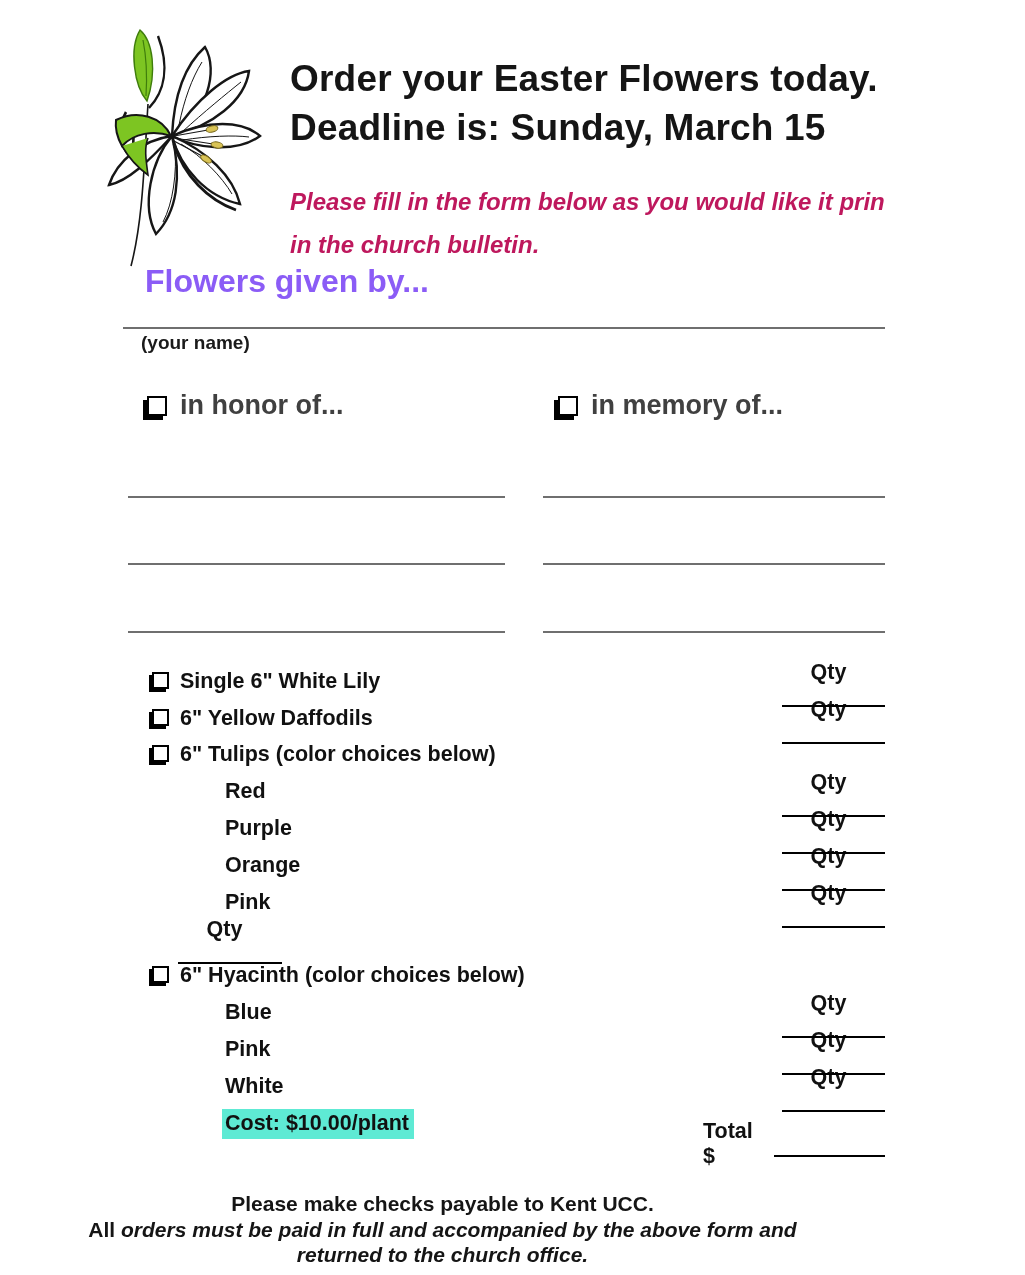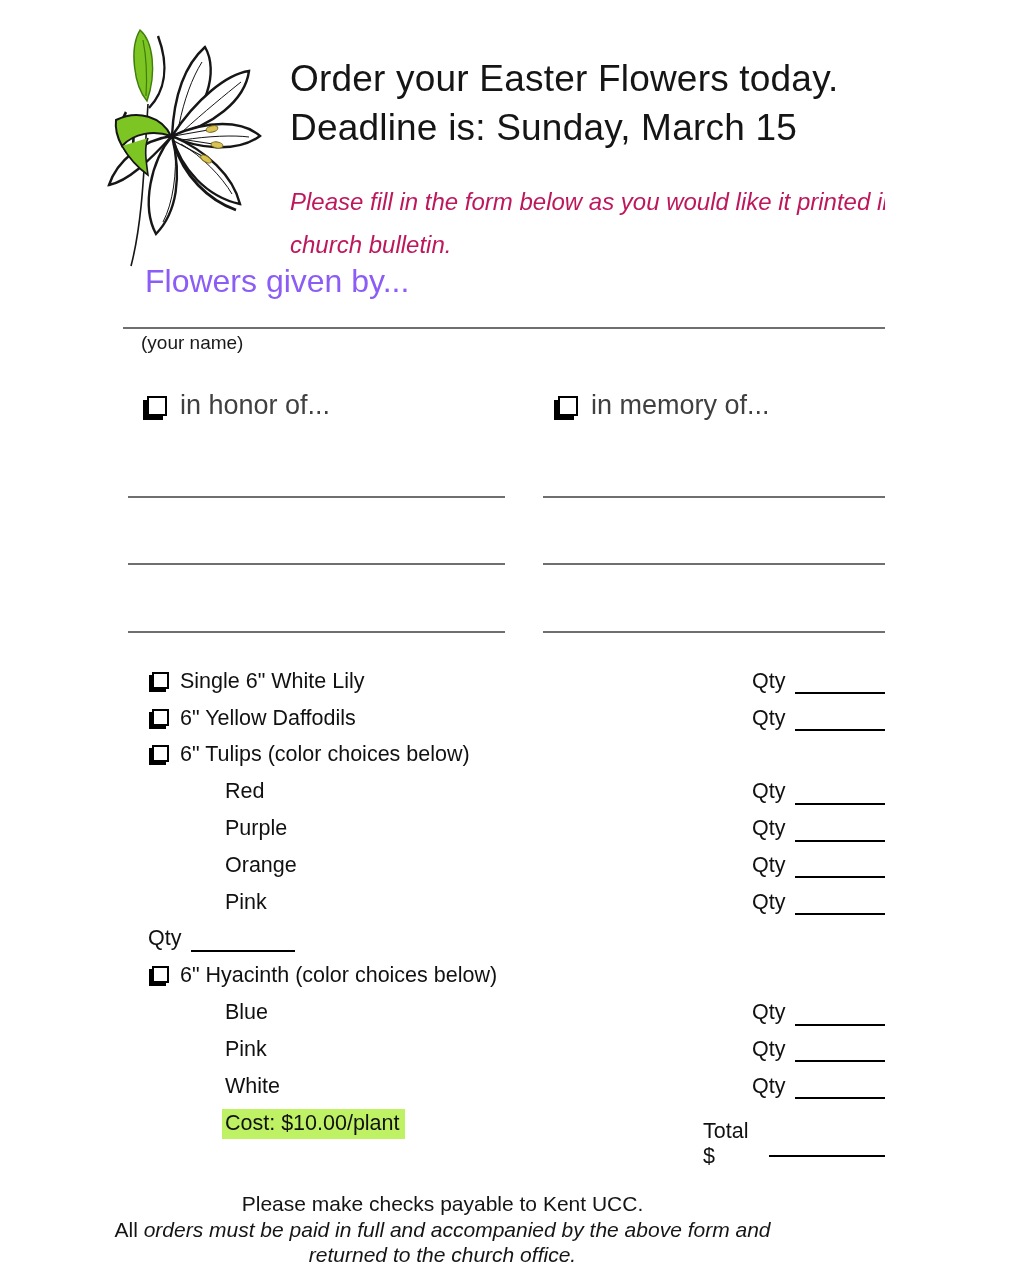--- a/index.html
+++ b/index.html
@@ -4,20 +4,21 @@
 <style>
   html, body { margin: 0; padding: 0; background: #ffffff; }
   .page {
     position: relative;
     width: 885px;
     height: 1275px;
     background: #ffffff;
     font-family: "Liberation Sans", "DejaVu Sans", sans-serif;
     color: #111111;
     overflow: hidden;
+    font-weight: bold;
   }
 
   
   .lily { position: absolute; left: 86px; top: 20px; width: 182px; height: 248px; }
 
   
   .title { position: absolute; left: 290px; top: 54px; font-size: 37px; line-height: 49px; color: #151515; letter-spacing: 0.2px; }
   .note  { position: absolute; left: 290px; top: 180px; width: 648px; font-size: 24px; font-style: italic; line-height: 43px; color: #be185d; }
 
   
@@ -45,21 +46,21 @@
   .ded-line { position: absolute; height: 0; border-top: 2px solid #6f6f6f; }
   .ded-line.l { left: 128px; width: 377px; }
   .ded-line.r { left: 543px; width: 376px; }
   .ded-line.y1 { top: 496px; } .ded-line.y2 { top: 563px; } .ded-line.y3 { top: 631px; }
 
   
   #order-list { position: absolute; left: 148px; top: 663px; width: 757px; }
   .row { display: flex; align-items: center; height: 36.8px; }
   .cell-label { flex: 1; font-size: 21.5px; white-space: nowrap; }
   .row.indent .cell-label { padding-left: 77px; }
-  .cell-qty { width: 153px; display: flex; align-items: center; font-size: 21.5px; }
+  .cell-qty { width: 153px; display: flex; align-items: center; font-size: 21.5px; flex-direction: column; }
   .qline { display: inline-block; width: 104px; height: 16px; border-bottom: 2px solid #000; margin-left: 10px; transform: translateY(4px); }
 
   
   .cost-label { position: absolute; left: 222px; top: 1109px; font-size: 21.5px; padding: 2px 5px 3px 3px; }
   .total-cell { position: absolute; left: 703px; top: 1111px; font-size: 21.5px; display: flex; align-items: center; margin-top: 8px; }
   .tline { display: inline-block; width: 128px; height: 16px; border-bottom: 2px solid #000; margin-left: 9px; transform: translateY(4px); }
 
   
   .footer { position: absolute; left: 0; top: 1171px; width: 100%; text-align: center; font-size: 21px; line-height: 25.5px; color: #151515; margin-top: 20px; }
   .footer .it { font-style: italic; }
@@ -204,21 +205,21 @@
       </div>
       <div class="row indent">
         <div class="cell-label"><span>White</span></div>
         <div class="cell-qty">
           <span>Qty</span>
           <span class="qline"></span>
         </div>
       </div>
     </div>
 
-  <div class="cost-label" style="background: #bef264;">Cost: $10.00/plant</div>
+  <div class="cost-label" style="background: #5eead4;">Cost: $10.00/plant</div>
   <div class="total-cell">
     <span>Total $</span>
     <span class="tline"></span>
   </div>
 
   <div class="footer">
     <div>Please make checks payable to Kent UCC.</div>
     <div><span>All</span><span class="it"> orders must be paid in full and accompanied by the above form and</span></div>
     <div class="it">returned to the church office.</div>
   </div>

